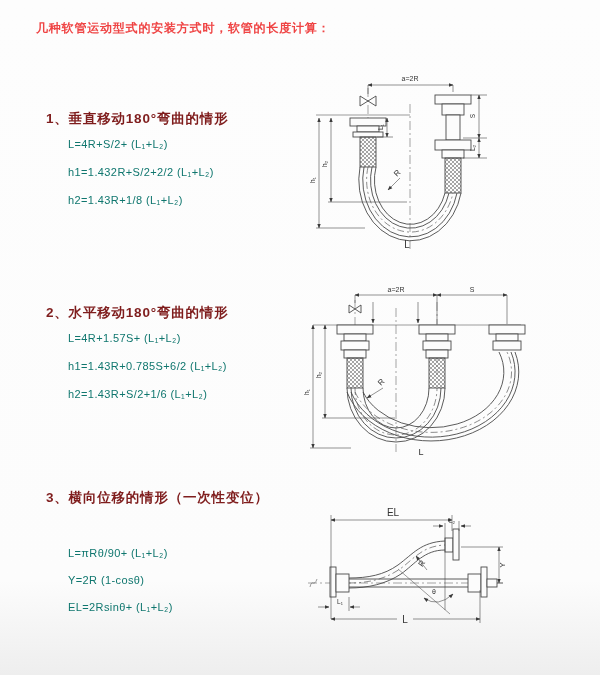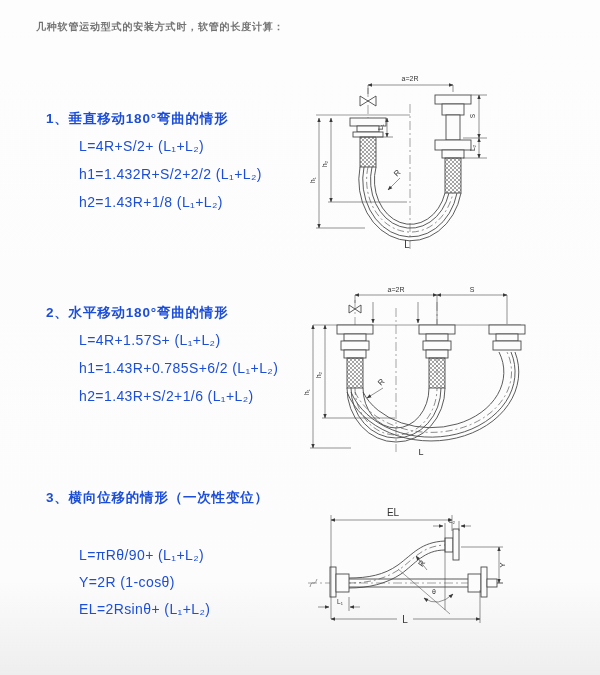--- a/index.html
+++ b/index.html
@@ -3,23 +3,23 @@
 <meta charset="utf-8">
 <style>
   html,body{margin:0;padding:0;}
   body{
     width:600px;height:675px;position:relative;overflow:hidden;
     font-family:"Liberation Sans","DejaVu Sans",sans-serif;
     background:linear-gradient(180deg,#fdfdfd 0%,#fcfcfc 86%,#eeeeee 100%);
     color:#2e2e2e;
   }
   .abs{position:absolute;}
-  .title{left:36px;top:20px;font-size:10px;font-weight:700;letter-spacing:.8px;color:#737373;}
-  .heading{left:46px;font-size:13.5px;font-weight:700;letter-spacing:.8px;color:#1d4ed8;}
-  .formula{left:79px;font-size:14px;letter-spacing:.4px;color:#1d4ed8;}
+  .title{left:36px;top:20px;font-size:12px;font-weight:700;letter-spacing:.8px;color:#ef4444;}
+  .heading{left:46px;font-size:13.5px;font-weight:700;letter-spacing:.8px;color:#7f1d1d;}
+  .formula{left:68px;font-size:11px;letter-spacing:.4px;color:#0f766e;}
   svg{position:absolute;overflow:visible;}
   svg .ln{stroke:#4a4a4a;stroke-width:.9;fill:none;}
   svg .thin{stroke:#5a5a5a;stroke-width:.6;fill:none;}
   svg .dim{stroke:#4a4a4a;stroke-width:.6;fill:none;}
   svg .cl{stroke:#6a6a6a;stroke-width:.6;fill:none;stroke-dasharray:9 3 2 3;}
   svg .dashc{stroke:#5a5a5a;stroke-width:.7;fill:none;stroke-dasharray:7 3 2 3;}
   svg .part{stroke:#4a4a4a;stroke-width:.9;fill:#fcfcfc;}
   svg .braid{stroke:#4a4a4a;stroke-width:.9;fill:url(#hatch);}
   svg text{fill:#333;font-family:"Liberation Sans","DejaVu Sans",sans-serif;}
   .t7{font-size:7px;} .t6{font-size:6.5px;} .t10{font-size:10px;} .t9{font-size:9px;} .t8{font-size:8px;}

